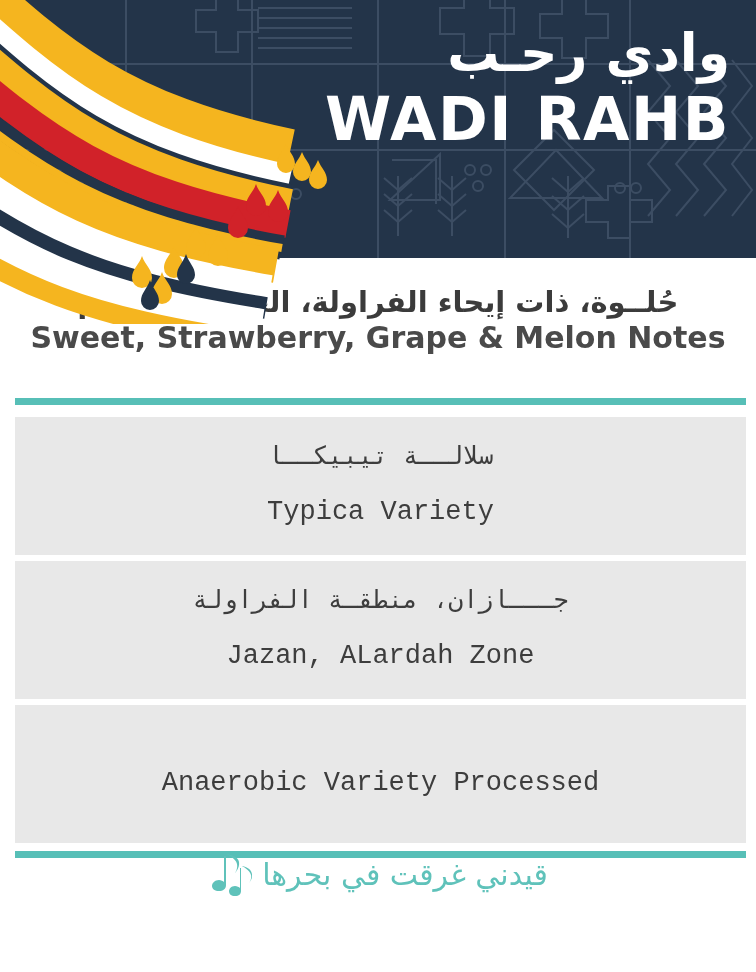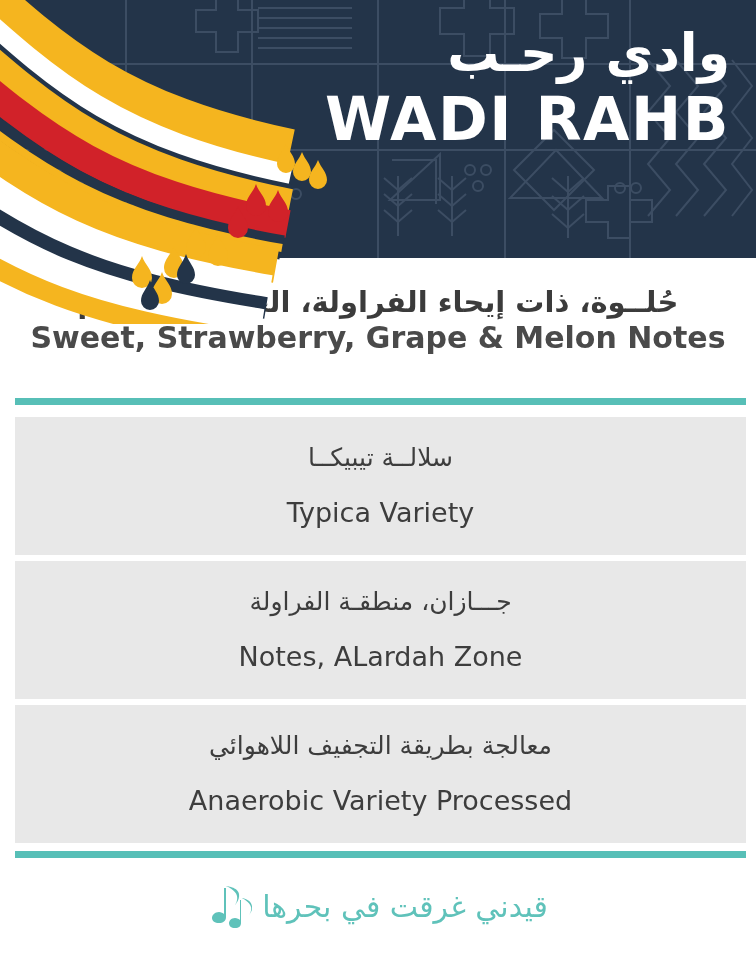--- a/index.html
+++ b/index.html
@@ -98,20 +98,21 @@
   }
   .divider-top { top: 398px; }
   .divider-bottom { top: 851px; }
 
   
   .rows {
     position: absolute;
     top: 417px;
     left: 15px;
     width: 651px;
+    font-family: Liberation Mono, monospace;
   }
   .info-row {
     background: #e8e8e8;
     width: 731px;
     height: 138px;
     margin-bottom: 6px;
     display: flex;
     flex-direction: column;
     align-items: center;
     justify-content: center;
@@ -130,21 +131,21 @@
     font-size: 27px;
     font-weight: 500;
     line-height: 1.3;
     margin-top: 20px;
     white-space: nowrap;
   }
 
   
   .footer {
     position: absolute;
-    top: 866px;
+    top: 834px;
     left: 0;
     width: 756px;
     height: 80px;
     display: flex;
     align-items: center;
     justify-content: center;
     gap: 10px;
     direction: rtl;
   }
   .footer-ar {
@@ -304,25 +305,24 @@
 
 <div class="rows">
 
   <div class="info-row">
     <div class="row-ar">سلالــة تيبيكــا</div>
     <div class="row-en">Typica Variety</div>
   </div>
 
   <div class="info-row">
     <div class="row-ar">جـــازان، منطقـة الفراولة</div>
-    <div class="row-en">Notes, ALardah Zone</div>
+    <div class="row-en">Jazan, ALardah Zone</div>
   </div>
 
   <div class="info-row">
-    <div class="row-ar">معالجة بطريقة التجفيف اللاهوائي</div>
     <div class="row-en">Anaerobic Variety Processed</div>
   </div>
 
 </div>
 
 <div class="divider divider-bottom"></div>
 
 <div class="footer">
   <div class="footer-ar">قيدني غرقت في بحرها</div>
   <span class="note-icon">

